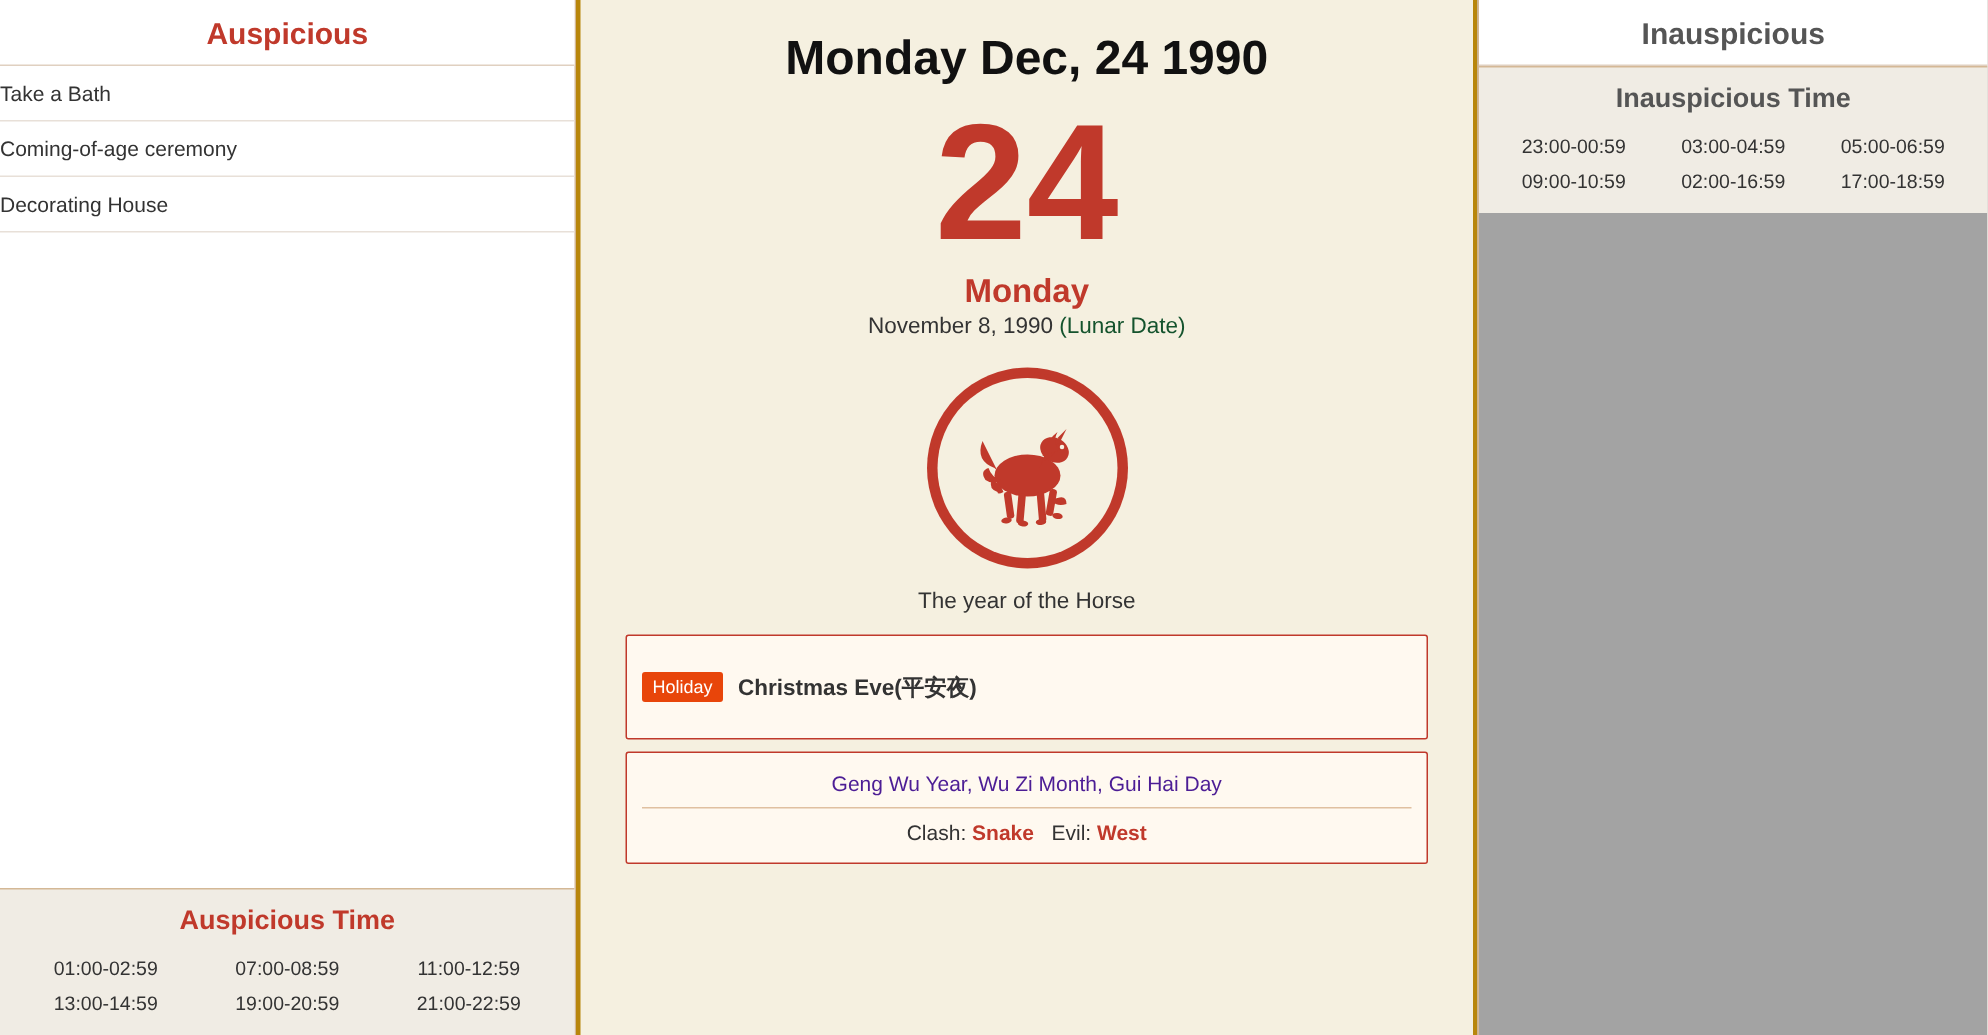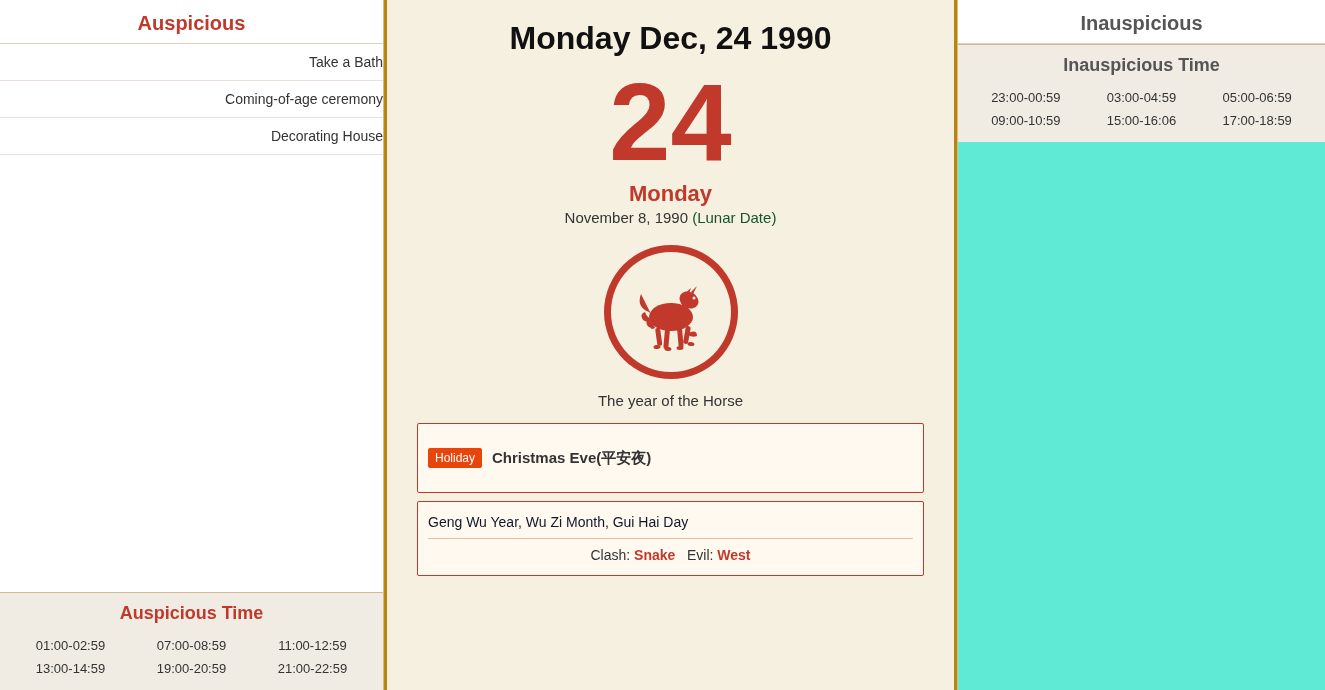--- a/index.html
+++ b/index.html
@@ -29,21 +29,21 @@
       color: #c0392b;
       border-bottom: 1px solid #e0d0c0;
     }
     .panel-list {
       flex: 1;
       display: flex;
       flex-direction: column;
     }
     .panel-list-item {
       padding: 10px 0;
-      text-align: right;
+      text-align: left;
       font-size: 14px;
       color: #333;
       border-bottom: 1px solid #e8e0d8;
     }
     .panel-footer {
       background: #f0ece4;
       border-top: 1px solid #d4b896;
       padding: 10px 0 8px;
     }
     .panel-footer-header {
@@ -146,45 +146,45 @@
       color: #333;
     }
     .info-box {
       width: 100%;
       border: 1px solid #c0392b;
       border-radius: 2px;
       background: #fff9f0;
       padding: 8px 10px;
     }
     .info-line {
-      text-align: left;
+      text-align: center;
       font-size: 14px;
-      color: #0f172a;
+      color: #4c1d95;
       padding: 4px 0;
     }
     .info-divider {
       border: none;
       border-top: 1px solid #e0c0a0;
       margin: 4px 0;
     }
     .clash-line {
       text-align: center;
       font-size: 14px;
       color: #333;
       padding: 4px 0;
     }
     .clash-word {
       color: #c0392b;
       font-weight: bold;
     }
 
     
     .right-panel {
-      width: 368px;
-      background: #5eead4;
+      width: 340px;
+      background: #a3a3a3;
       border-left: 1px solid #d4b896;
       display: flex;
       flex-direction: column;
     }
     .right-panel .panel-header {
       color: #555;
       font-weight: bold;
     }
   </style>
 </head>
@@ -281,17 +281,17 @@
 
 <div class="right-panel">
   <div class="panel-header" style="color:#555;">Inauspicious</div>
   <div class="panel-footer">
     <div class="panel-footer-header" style="color:#555;">Inauspicious Time</div>
     <div class="time-grid" id="right-time-grid">
     <div class="time-cell">23:00-00:59</div>
         <div class="time-cell">03:00-04:59</div>
         <div class="time-cell">05:00-06:59</div>
         <div class="time-cell">09:00-10:59</div>
-        <div class="time-cell">15:00-16:06</div>
+        <div class="time-cell">02:00-16:59</div>
         <div class="time-cell">17:00-18:59</div>
       </div>
   </div>
 </div>
 
 </body></html>

